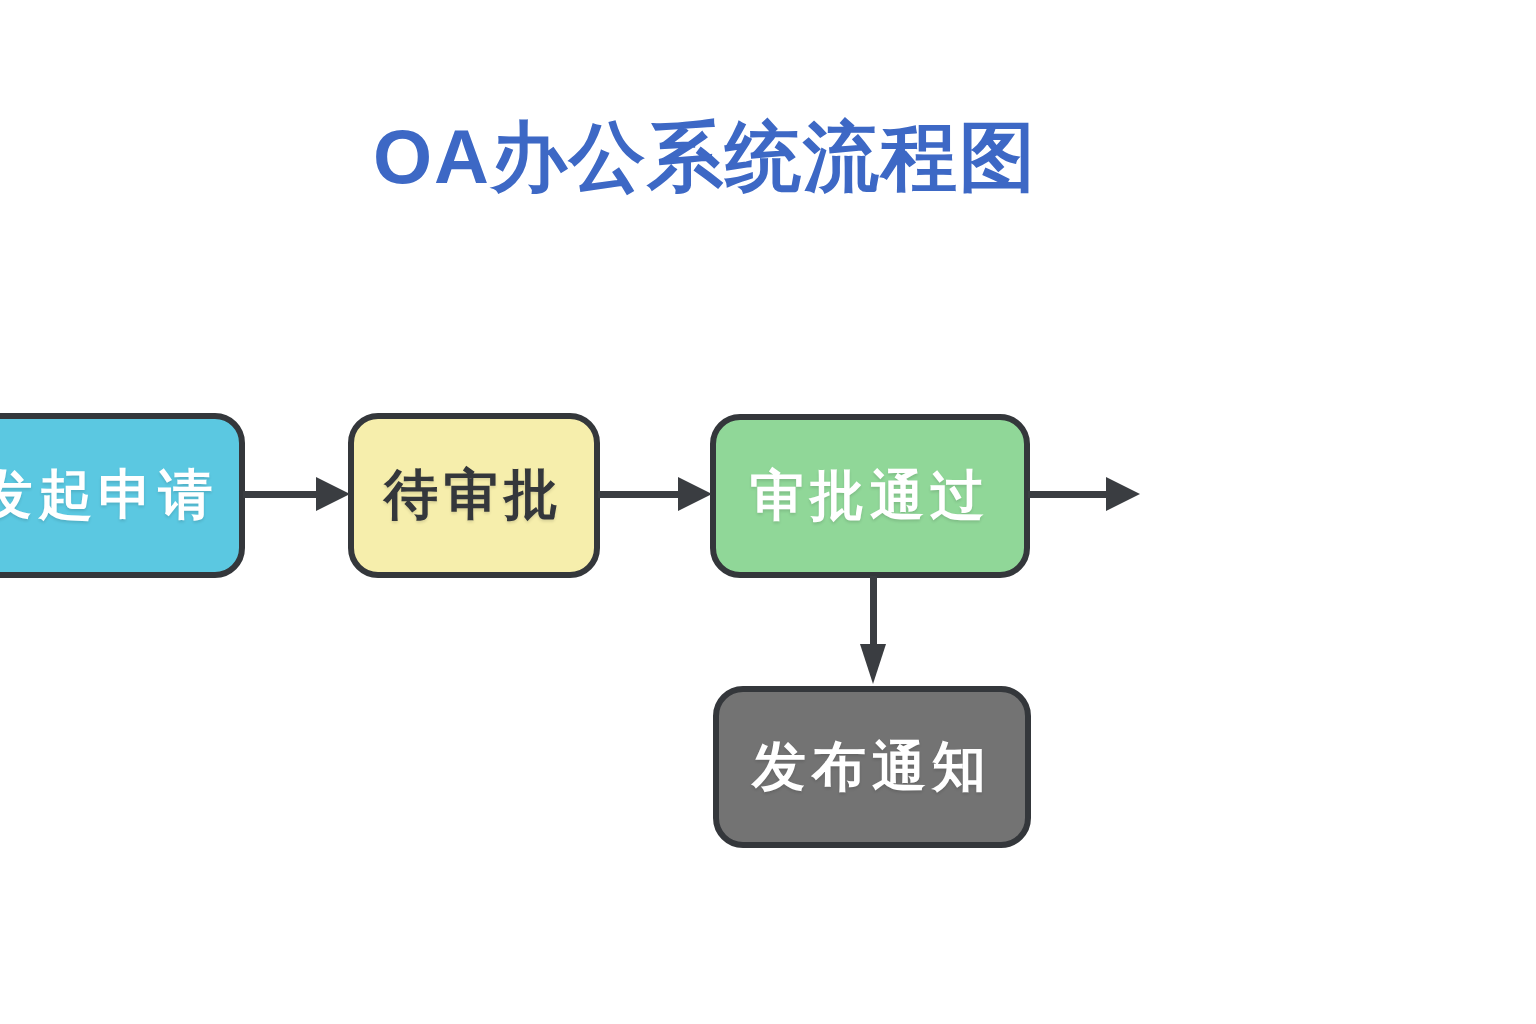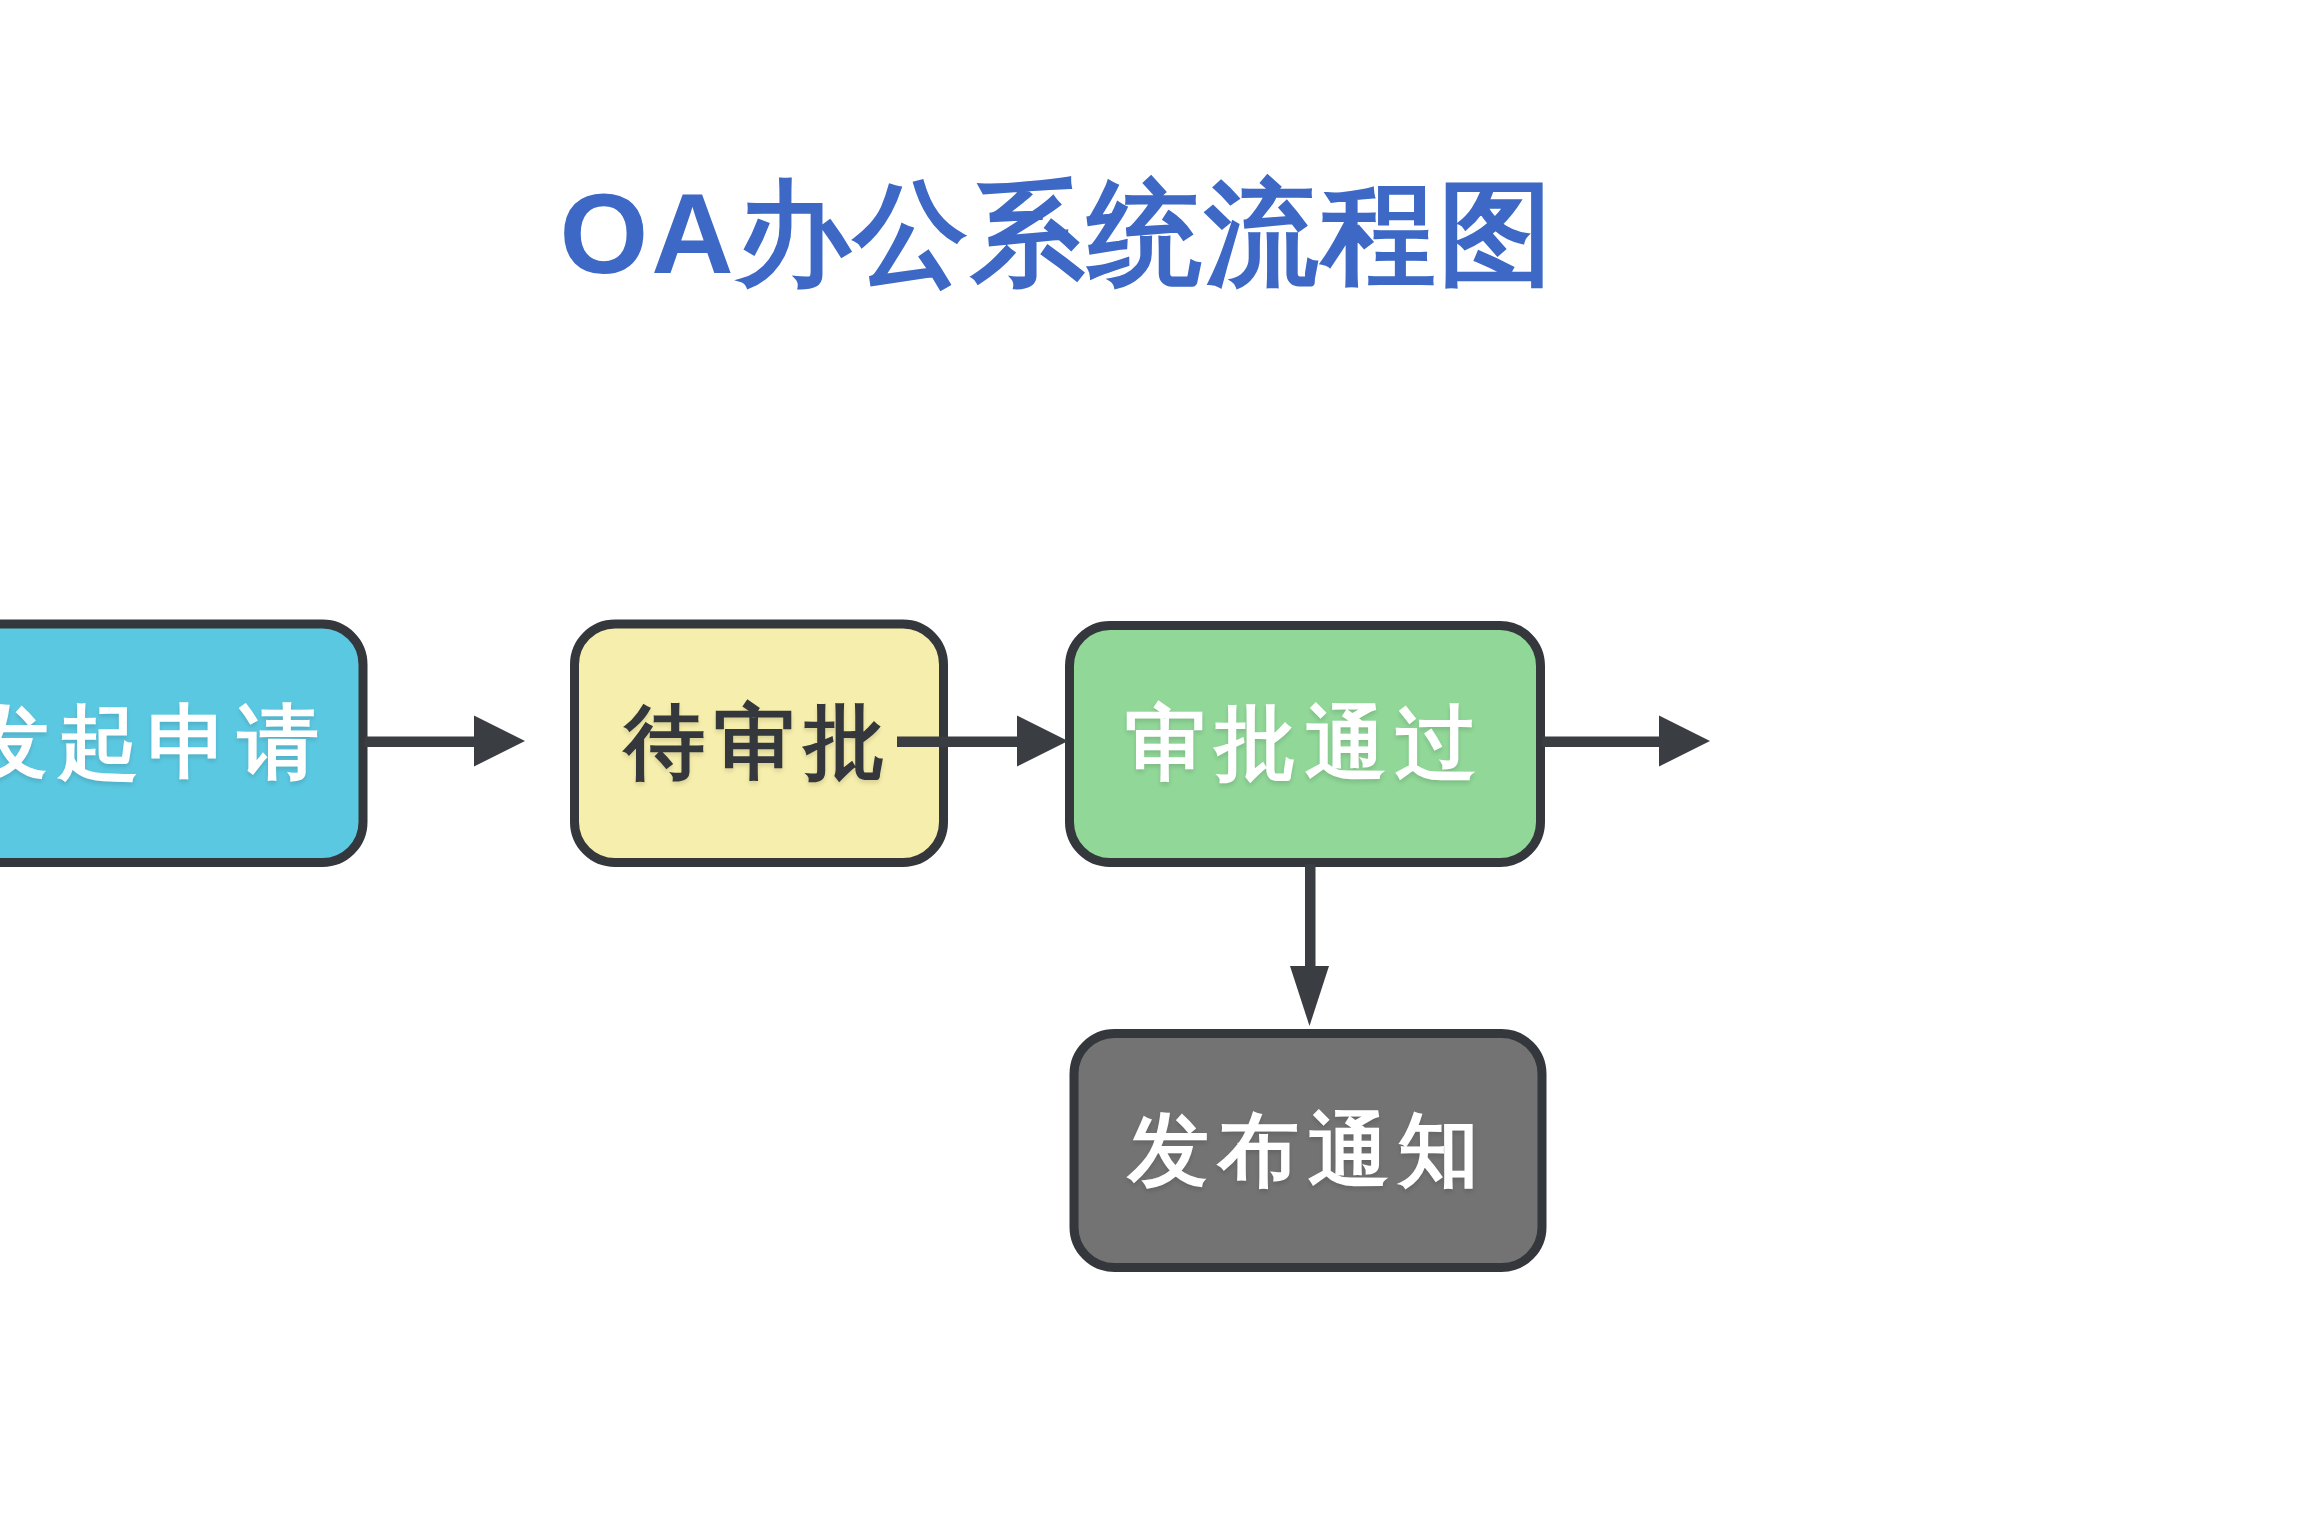--- a/index.html
+++ b/index.html
@@ -38,21 +38,21 @@
     justify-content: center;
   }
   .node .node-label {
     font-size: 54px;
     font-weight: bold;
     letter-spacing: 6px;
     white-space: nowrap;
     text-shadow: 0 2px 3px rgba(0,0,0,0.12);
   }
   .node-start    { left: -48px;  top: 413px; width: 293px; height: 165px; }
-  .node-pending  { left: 348px;  top: 413px; width: 252px; height: 165px; margin-left: 32px; }
+  .node-pending  { left: 348px;  top: 413px; width: 252px; height: 165px; }
   .node-approved { left: 710px;  top: 414px; width: 320px; height: 164px; }
   .node-rejected { left: 1138px; top: 414px; width: 290px; height: 164px; }
   .node-notify   { left: 713px;  top: 686px; width: 318px; height: 162px; }
 
   .arrow-shaft-h {
     position: absolute;
     height: 7px;
   }
   .arrow-head-right {
     position: absolute;

